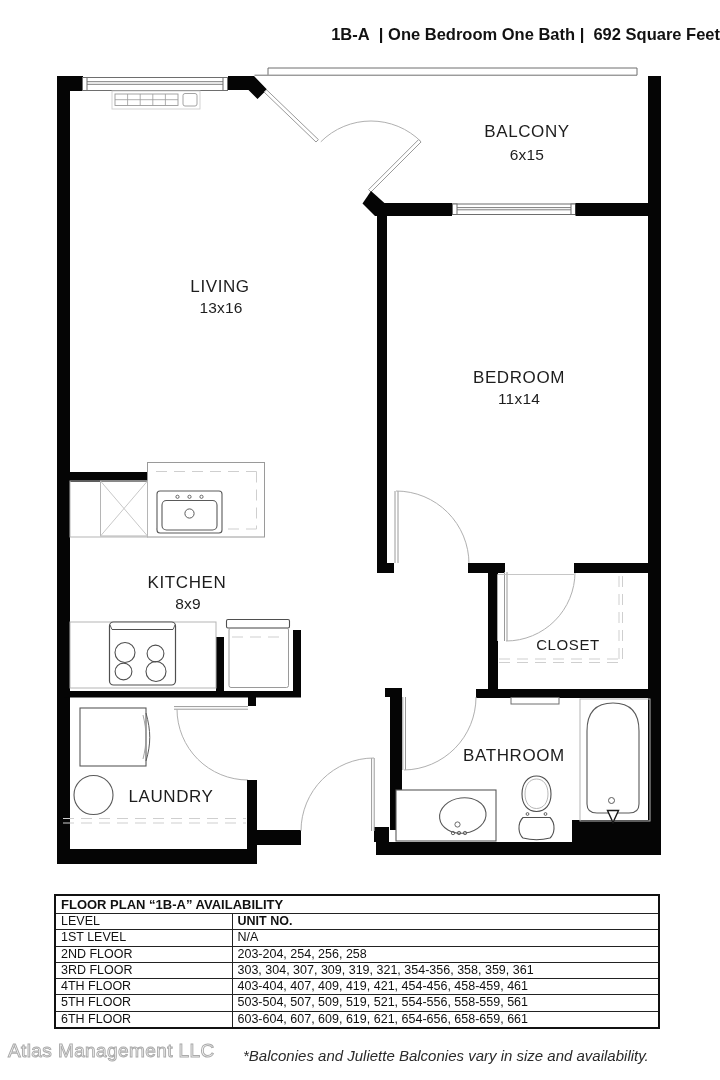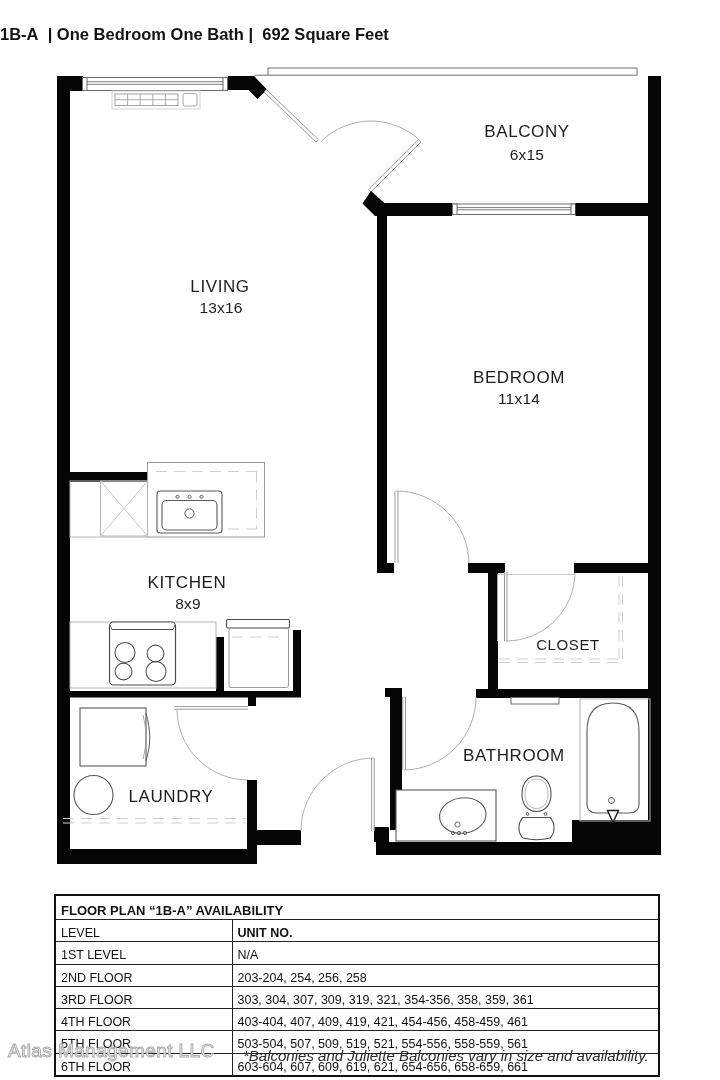--- a/index.html
+++ b/index.html
@@ -9,27 +9,27 @@
   svg .leaf{fill:none;stroke:#9a9a9a;stroke-width:1;}
   svg .arc{fill:none;stroke:#b0b0b0;stroke-width:1;}
   svg .dsh{fill:none;stroke:#cfcfcf;stroke-width:1;stroke-dasharray:11 7;}
   svg .win{fill:#ffffff;stroke:#6e6e6e;stroke-width:1;}
   svg text.lbl{font-family:"Liberation Sans",sans-serif;font-size:17px;fill:#1d1d1d;
     letter-spacing:0.6px;text-anchor:middle;}
   svg text.dim{font-family:"Liberation Sans",sans-serif;font-size:15.5px;fill:#1d1d1d;
     letter-spacing:0.2px;text-anchor:middle;}
   table.avail{border-collapse:collapse;table-layout:fixed;width:606px;border:2px solid #111;
     font-family:"Liberation Sans",sans-serif;font-size:12.5px;color:#111;}
-  table.avail td{border:1px solid #222;padding:6px 0 0 5px;height:15.3px;line-height:15.3px;
+  table.avail td{border:1px solid #222;padding:0 0 0 5px;height:15.3px;line-height:15.3px;
     white-space:nowrap;overflow:hidden;}
 </style>
 </head>
 <body>
 
-<div class="abs" style="left:0;top:25px;width:720px;text-align:left;font-weight:bold;font-size:16.5px;color:#121212;letter-spacing:0;">1B-A&nbsp; | One Bedroom One Bath |&nbsp; 692 Square Feet</div>
+<div class="abs" style="left:0;top:25px;width:720px;text-align:right;font-weight:bold;font-size:16.5px;color:#121212;letter-spacing:0;">1B-A&nbsp; | One Bedroom One Bath |&nbsp; 692 Square Feet</div>
 
 <svg class="abs" style="left:0;top:0;" width="720" height="1080" viewBox="0 0 720 1080">
 
 <g>
       <rect class="w" x="57" y="76" width="13" height="788"></rect>
     </g>
 
 <g>
       <rect class="w" x="57" y="76" width="26" height="15"></rect>
     </g>

